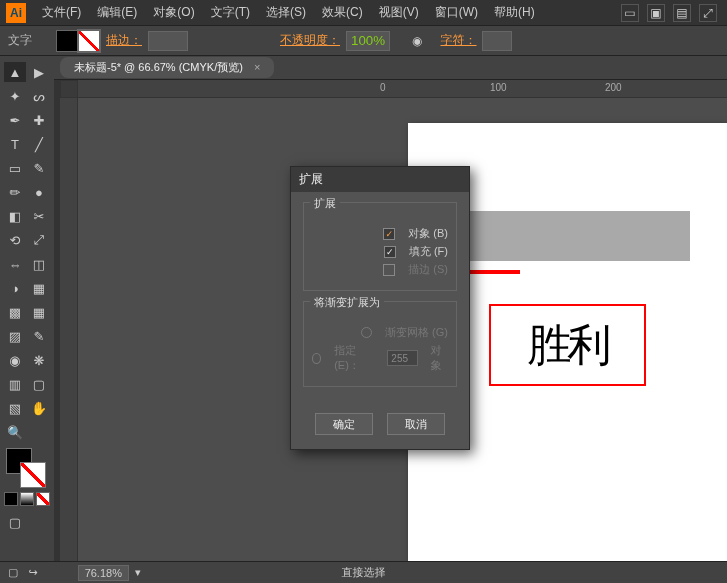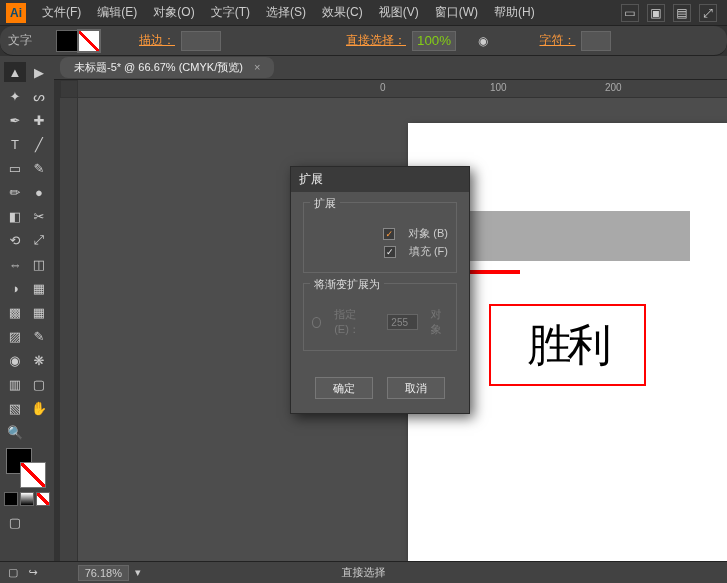--- a/index.html
+++ b/index.html
@@ -3,29 +3,29 @@
 <meta charset="utf-8">
 <style>
 * { margin: 0; padding: 0; box-sizing: border-box; font-family: "Microsoft YaHei", sans-serif; }
 body { width: 727px; height: 583px; background: #333; color: #ccc; font-size: 12px; overflow: hidden; position: relative; }
 .menubar { height: 26px; background: #333; display: flex; align-items: center; padding-left: 6px; border-bottom: 1px solid #222; }
 .ai-logo { width: 20px; height: 20px; background: #ff7c00; color: #0c4a6e; font-weight: bold; display: flex; align-items: center; justify-content: center; margin-right: 8px; font-size: 12px; }
 .menubar .menu-item { padding: 4px 8px; color: #ccc; cursor: pointer; }
 .menubar .spacer { flex: 1; }
 .menubar .right-icons { display: flex; gap: 8px; padding-right: 10px; }
 .menubar .right-icons div { width: 18px; height: 18px; border: 1px solid #555; display: flex; align-items: center; justify-content: center; }
-.optbar { height: 30px; background: #424242; display: flex; align-items: center; padding: 0 8px; gap: 6px; border-bottom: 1px solid #222; border-radius: 13px; }
+.optbar { height: 30px; background: #424242; display: flex; align-items: center; padding: 0 8px; gap: 6px; border-bottom: 1px solid #222; }
 .swatch-pair { display: flex; }
 .swatch-pair .sw { width: 22px; height: 22px; border: 1px solid #666; }
 .swatch-pair .fill { background: #000; }
 .swatch-pair .stroke { background: #fff; position: relative; }
 .swatch-pair .stroke::after { content:""; position:absolute; left:-2px; top:-2px; right:-2px; bottom:-2px; border:1px solid #666; }
 .swatch-pair .nostroke::before { content:""; position:absolute; left:0; top:0; right:0; bottom:0; background: linear-gradient(to top right, transparent 45%, red 45%, red 55%, transparent 55%); }
 .optlabel { color: #bbb; }
-.opt-link { color: #ff9a3c; text-decoration: underline; cursor: pointer; margin-left: 33px; }
+.opt-link { color: #ff9a3c; text-decoration: underline; cursor: pointer; }
 .opt-input { background: #555; border: 1px solid #666; color: #84cc16; height: 20px; padding: 0 4px; }
 .tabbar { height: 24px; background: #424242; display: flex; align-items: center; padding-left: 60px; border-bottom: 1px solid #222; }
 .doc-tab { padding: 3px 14px; background: #525252; color: #eee; font-size: 11px; border-radius: 8px; }
 .doc-tab .close { margin-left: 8px; color: #aaa; }
 .ruler-h { position: absolute; top: 80px; left: 60px; right: 0; height: 18px; background: #424242; border-bottom: 1px solid #333; }
 .ruler-h span { position:absolute; top:2px; font-size:10px; color:#aaa; }
 .ruler-v { position: absolute; top: 98px; left: 60px; width: 18px; bottom: 22px; background: #424242; border-right: 1px solid #333; }
 .ruler-corner { position:absolute; top:80px; left:60px; width:18px; height:18px; background:#3a3a3a; border:1px solid #333; }
 .canvas-area { position: absolute; top: 98px; left: 78px; right: 0; bottom: 22px; background: #4d4d4d; overflow: hidden; }
 .artboard { position: absolute; left: 330px; top: 25px; width: 320px; height: 440px; background: #fff; box-shadow: 2px 2px 6px rgba(0,0,0,0.5); }
@@ -92,21 +92,21 @@
 <div class="optbar">
   <span class="optlabel">文字</span>
   <span style="width:12px"></span>
   <div class="swatch-pair">
     <div class="sw fill"></div>
     <div class="sw stroke nostroke"></div>
   </div>
   <span class="opt-link">描边：</span>
   <input class="opt-input" style="width: 40px;">
   <span style="width:80px"></span>
-  <span class="opt-link">直接选择：</span>
+  <span class="opt-link">不透明度：</span>
   <input class="opt-input" style="width: 44px;" value="100%">
   <span style="width:10px"></span>
   <span>◉</span>
   <span style="width:6px"></span>
   <span class="opt-link">字符：</span>
   <input class="opt-input" style="width: 30px;">
 </div>
 
 <div class="tabbar">
   <div class="doc-tab">
@@ -219,23 +219,31 @@
     <div class="group1">
       <div class="fieldset-label">扩展</div>
       <div class="check-row">
         <div class="cb checked orange"></div>
         <span>对象 (B)</span>
       </div>
       <div class="check-row">
         <div class="cb checked white"></div>
         <span>填充 (F)</span>
       </div>
+      <div class="check-row disabled">
+        <div class="cb"></div>
+        <span>描边 (S)</span>
+      </div>
     </div>
     <div class="group1">
       <div class="fieldset-label">将渐变扩展为</div>
+      <div class="check-row disabled">
+        <div class="radio"></div>
+        <span>渐变网格 (G)</span>
+      </div>
       <div class="check-row disabled">
         <div class="radio"></div>
         <span>指定 (E)：</span>
         <span class="num-input">255</span>
         <span>对象</span>
       </div>
     </div>
   </div>
   <div class="dialog-buttons">
     <div class="dlg-btn">确定</div>

